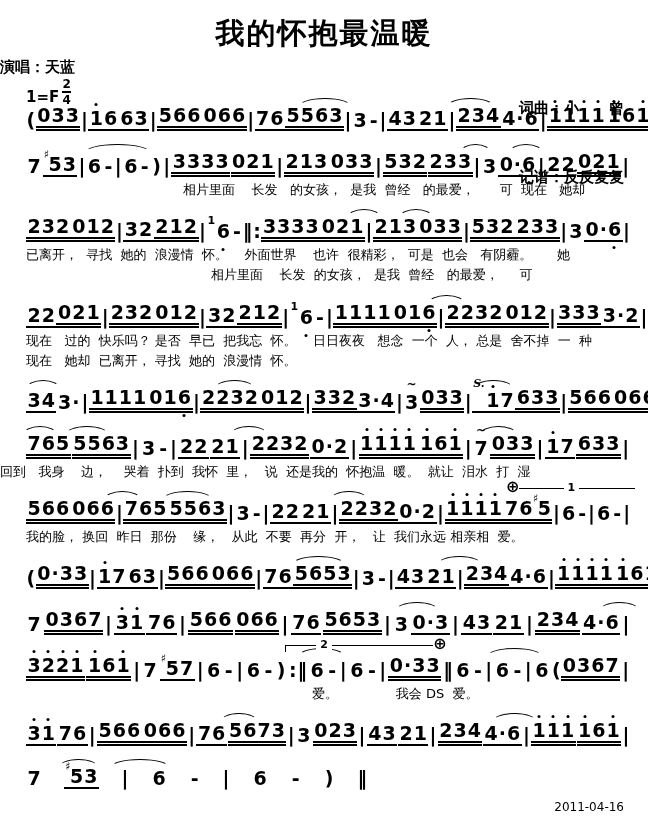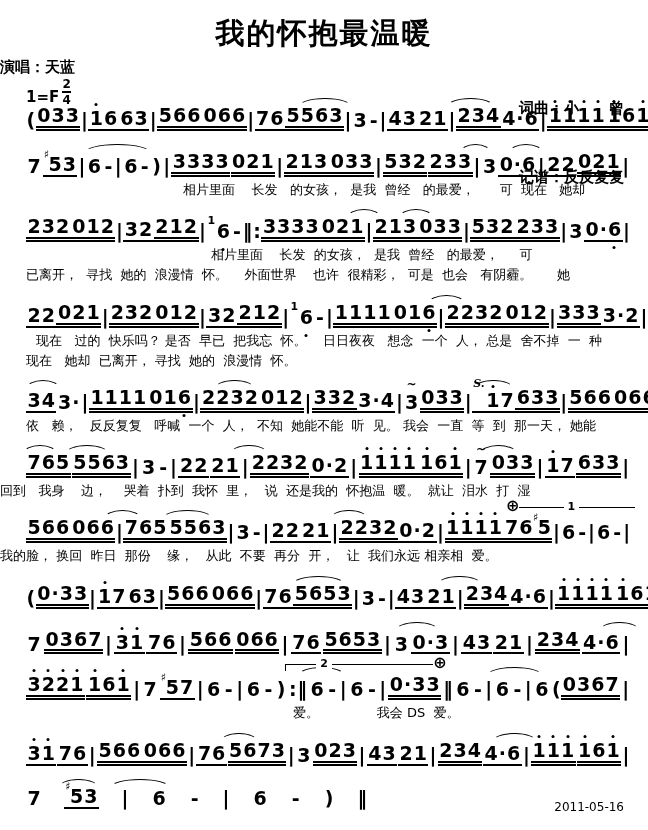--- a/index.html
+++ b/index.html
@@ -551,22 +551,22 @@
               <span class="d">·</span>
               <span class="d lo">6</span>
             </span>
           </span>
           <span class="tok">
             <span class="core bar">
               <span class="d">|</span>
             </span>
           </span>
         </div>
+        <div class="lyric" style="padding-left: 26px;">已离开，  寻找  她的  浪漫情  怀。    外面世界    也许  很精彩，  可是  也会   有阴霾。      她</div>
         <div class="lyric" style="padding-left: 211px;">相片里面    长发  的女孩，  是我  曾经   的最爱，     可</div>
-        <div class="lyric" style="padding-left: 26px;">已离开，  寻找  她的  浪漫情  怀。    外面世界    也许  很精彩，  可是  也会   有阴霾。      她</div>
       </div>
       <div class="line-block">
         <div class="music-line">
           <span class="arc" style="left: 66%; width: 5.5%;"></span>
           <span class="tok">
             <span class="core u1">
               <span class="d">2</span>
               <span class="d">2</span>
             </span>
           </span>
@@ -688,21 +688,21 @@
               <span class="d">·</span>
               <span class="d">2</span>
             </span>
           </span>
           <span class="tok">
             <span class="core bar">
               <span class="d">|</span>
             </span>
           </span>
         </div>
-        <div class="lyric" style="padding-left: 36px;">现在   过的  快乐吗？ 是否  早已  把我忘  怀。    日日夜夜   想念  一个  人， 总是  舍不掉  一  种</div>
+        <div class="lyric" style="padding-left: 26px;">现在   过的  快乐吗？ 是否  早已  把我忘  怀。    日日夜夜   想念  一个  人， 总是  舍不掉  一  种</div>
         <div class="lyric" style="padding-left: 26px;">现在   她却  已离开， 寻找  她的  浪漫情  怀。</div>
       </div>
       <div class="line-block">
         <div class="music-line">
           <span class="arc" style="left: 4%; width: 5%;"></span>
           <span class="arc" style="left: 33%; width: 6%;"></span>
           <span class="arc" style="left: 73%; width: 6%;"></span>
           <span class="tok">
             <span class="core u1">
               <span class="d">3</span>
@@ -823,21 +823,20 @@
             </span>
           </span>
           <span class="tok">
             <span class="core u2">
               <span class="d">0</span>
               <span class="d">6</span>
               <span class="d">6</span>
             </span>
           </span>
         </div>
-        <div class="lyric" style="padding-left: 26px;">依   赖，   反反复复   呼喊  一个  人，  不知  她能不能  听  见。 我会  一直  等  到  那一天， 她能</div>
       </div>
       <div class="line-block">
         <div class="music-line">
           <span class="arc" style="left: 3.5%; width: 5%;"></span>
           <span class="arc" style="left: 10%; width: 6.5%;"></span>
           <span class="arc" style="left: 35.5%; width: 5.5%;"></span>
           <span class="arc" style="left: 74%; width: 5.5%;"></span>
           <span class="tok">
             <span class="core u2">
               <span class="d">7</span>
@@ -1113,21 +1112,21 @@
             <span class="core">
               <span class="d">-</span>
             </span>
           </span>
           <span class="tok">
             <span class="core bar">
               <span class="d">|</span>
             </span>
           </span>
         </div>
-        <div class="lyric" style="">我的脸， 换回  昨日  那份    缘，   从此  不要  再分  开，   让  我们永远 相亲相  爱。</div>
+        <div class="lyric" style="padding-left: 26px;">我的脸， 换回  昨日  那份    缘，   从此  不要  再分  开，   让  我们永远 相亲相  爱。</div>
       </div>
       <div class="line-block">
         <div class="music-line">
           <span class="arc" style="left: 45%; width: 8%;"></span>
           <span class="arc" style="left: 67.5%; width: 6.5%;"></span>
           <span class="tok">
             <span class="d">(</span>
             <span class="core u2">
               <span class="d">0</span>
               <span class="d">·</span>
@@ -1562,21 +1561,21 @@
               <span class="d">6</span>
               <span class="d">7</span>
             </span>
           </span>
           <span class="tok">
             <span class="core bar">
               <span class="d">|</span>
             </span>
           </span>
         </div>
-        <div class="lyric" style="padding-left: 293px;">爱。              我会 DS  爱。</div>
+        <div class="lyric" style="padding-left: 293px; margin-left: 19px;">爱。              我会 DS  爱。</div>
       </div>
       <div class="line-block">
         <div class="music-line">
           <span class="arc" style="left: 34%; width: 5.5%;"></span>
           <span class="arc" style="left: 76%; width: 6.5%;"></span>
           <span class="tok">
             <span class="core u1">
               <span class="d hi">3</span>
               <span class="d hi">1</span>
             </span>
@@ -1757,14 +1756,14 @@
           </span>
           <span class="tok">
             <span class="core bar">
               <span class="d">‖</span>
             </span>
           </span>
         </div>
       </div>
     </div>
 
-  <div class="date">2011-05-16</div>
+  <div class="date">2011-04-16</div>
 </div>
 
 </body></html>

